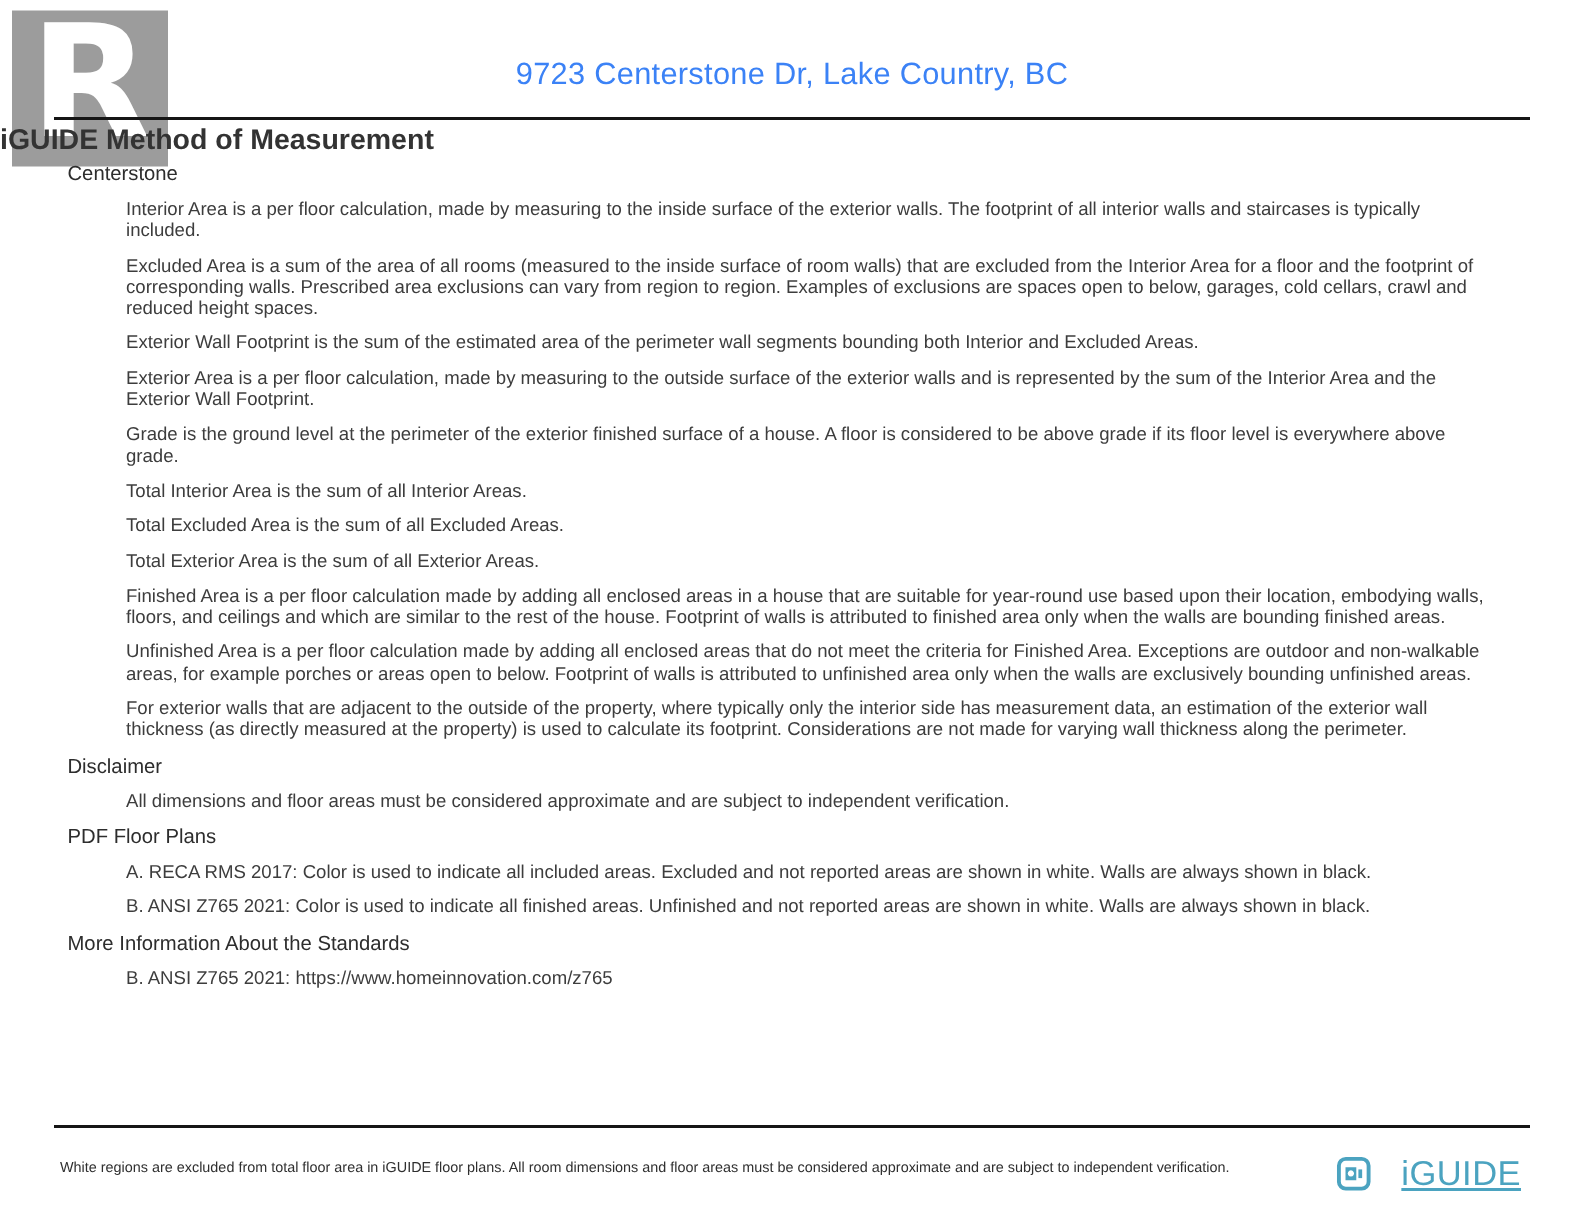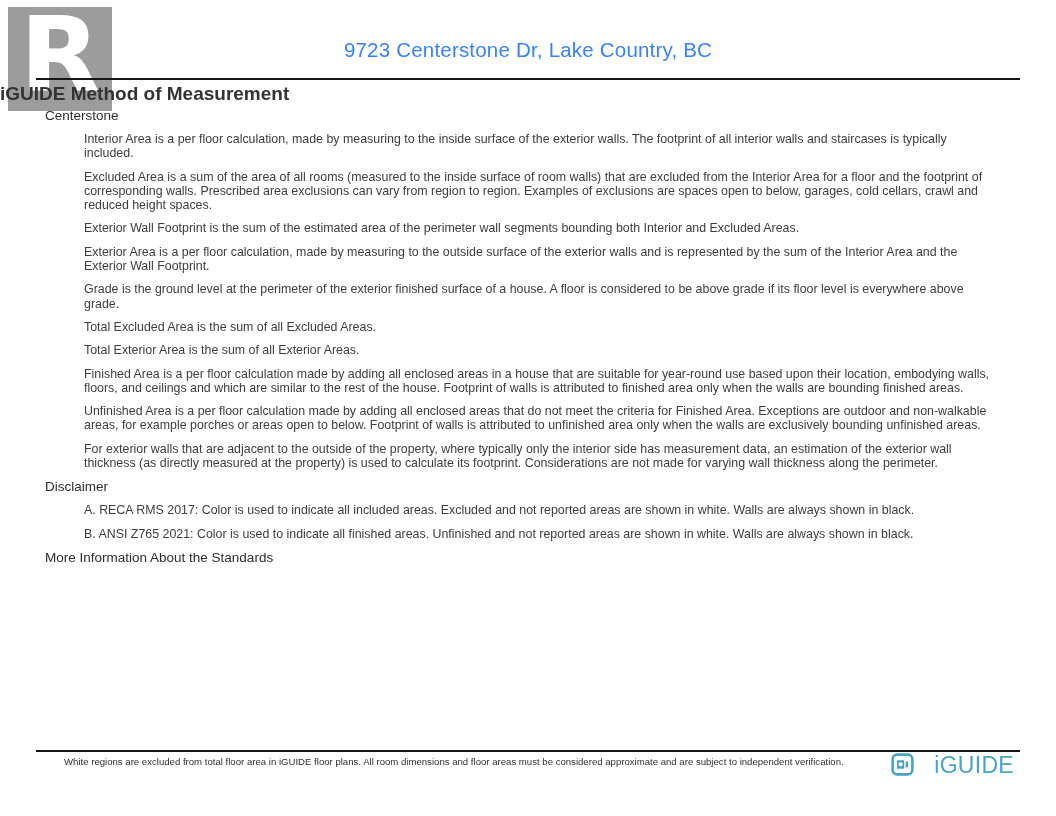--- a/index.html
+++ b/index.html
@@ -80,36 +80,36 @@
     position: absolute;
     left: 36px; right: 36px; top: 750px;
     z-index: 2;
     border-top: 2px solid #151515;
     background: #ffffff;
   }
   .footer-row {
     display: flex;
     justify-content: space-between;
     align-items: flex-start;
-    padding-top: 1px;
-    margin-left: 24px;
+    padding-top: 18px;
   }
   .footer-text {
     font-size: 9.6px;
     color: #2f2f2f;
     padding-left: 4px;
     padding-top: 3px;
     max-width: 820px;
   }
   .iguide-logo {
     display: flex;
-    align-items: flex-start;
+    align-items: flex-end;
     gap: 20px;
     color: #4ba3c0;
     margin-right: 6px;
+    text-decoration: underline;
   }
   .iguide-logo .brand-text {
     font-size: 23px;
     line-height: 24px;
     letter-spacing: 0.3px;
   }
   .iguide-icon { display: inline-flex; }
 </style>
 </head>
 <body>
@@ -127,41 +127,45 @@
     <div class="rule"></div>
     <h2 class="subtitle">iGUIDE Method of Measurement</h2>
 
     <div>
       <h3 class="section-heading">Centerstone</h3>
       <p class="para">Interior Area is a per floor calculation, made by measuring to the inside surface of the exterior walls. The footprint of all interior walls and staircases is typically included.</p>
       <p class="para">Excluded Area is a sum of the area of all rooms (measured to the inside surface of room walls) that are excluded from the Interior Area for a floor and the footprint of corresponding walls. Prescribed area exclusions can vary from region to region. Examples of exclusions are spaces open to below, garages, cold cellars, crawl and reduced height spaces.</p>
       <p class="para">Exterior Wall Footprint is the sum of the estimated area of the perimeter wall segments bounding both Interior and Excluded Areas.</p>
       <p class="para">Exterior Area is a per floor calculation, made by measuring to the outside surface of the exterior walls and is represented by the sum of the Interior Area and the Exterior Wall Footprint.</p>
       <p class="para">Grade is the ground level at the perimeter of the exterior finished surface of a house. A floor is considered to be above grade if its floor level is everywhere above grade.</p>
+      <p class="para">Total Interior Area is the sum of all Interior Areas.</p>
       <p class="para">Total Excluded Area is the sum of all Excluded Areas.</p>
       <p class="para">Total Exterior Area is the sum of all Exterior Areas.</p>
       <p class="para">Finished Area is a per floor calculation made by adding all enclosed areas in a house that are suitable for year-round use based upon their location, embodying walls, floors, and ceilings and which are similar to the rest of the house. Footprint of walls is attributed to finished area only when the walls are bounding finished areas.</p>
       <p class="para">Unfinished Area is a per floor calculation made by adding all enclosed areas that do not meet the criteria for Finished Area. Exceptions are outdoor and non-walkable areas, for example porches or areas open to below. Footprint of walls is attributed to unfinished area only when the walls are exclusively bounding unfinished areas.</p>
     </div>
 
     <div>
       <p class="para">For exterior walls that are adjacent to the outside of the property, where typically only the interior side has measurement data, an estimation of the exterior wall thickness (as directly measured at the property) is used to calculate its footprint. Considerations are not made for varying wall thickness along the perimeter.</p>
     </div>
 
     <div>
       <h3 class="section-heading">Disclaimer</h3>
+      <p class="para">All dimensions and floor areas must be considered approximate and are subject to independent verification.</p>
     </div>
 
     <div>
+      <h3 class="section-heading">PDF Floor Plans</h3>
       <p class="para">A. RECA RMS 2017: Color is used to indicate all included areas. Excluded and not reported areas are shown in white. Walls are always shown in black.</p>
       <p class="para">B. ANSI Z765 2021: Color is used to indicate all finished areas. Unfinished and not reported areas are shown in white. Walls are always shown in black.</p>
     </div>
 
     <div>
       <h3 class="section-heading">More Information About the Standards</h3>
+      <p class="para">B. ANSI Z765 2021: https://www.homeinnovation.com/z765</p>
     </div>
   </div>
 
   <div class="footer">
     <div class="footer-row">
       <span class="footer-text">White regions are excluded from total floor area in iGUIDE floor plans. All room dimensions and floor areas must be considered approximate and are subject to independent verification.</span>
       <span class="iguide-logo">
         <span class="iguide-icon">
           <svg width="23" height="23" viewBox="0 0 23 23" aria-hidden="true">
             <rect x="1.6" y="1.6" width="19.8" height="19.8" rx="4.6" fill="none" stroke="#4ba3c0" stroke-width="2.6"></rect>

